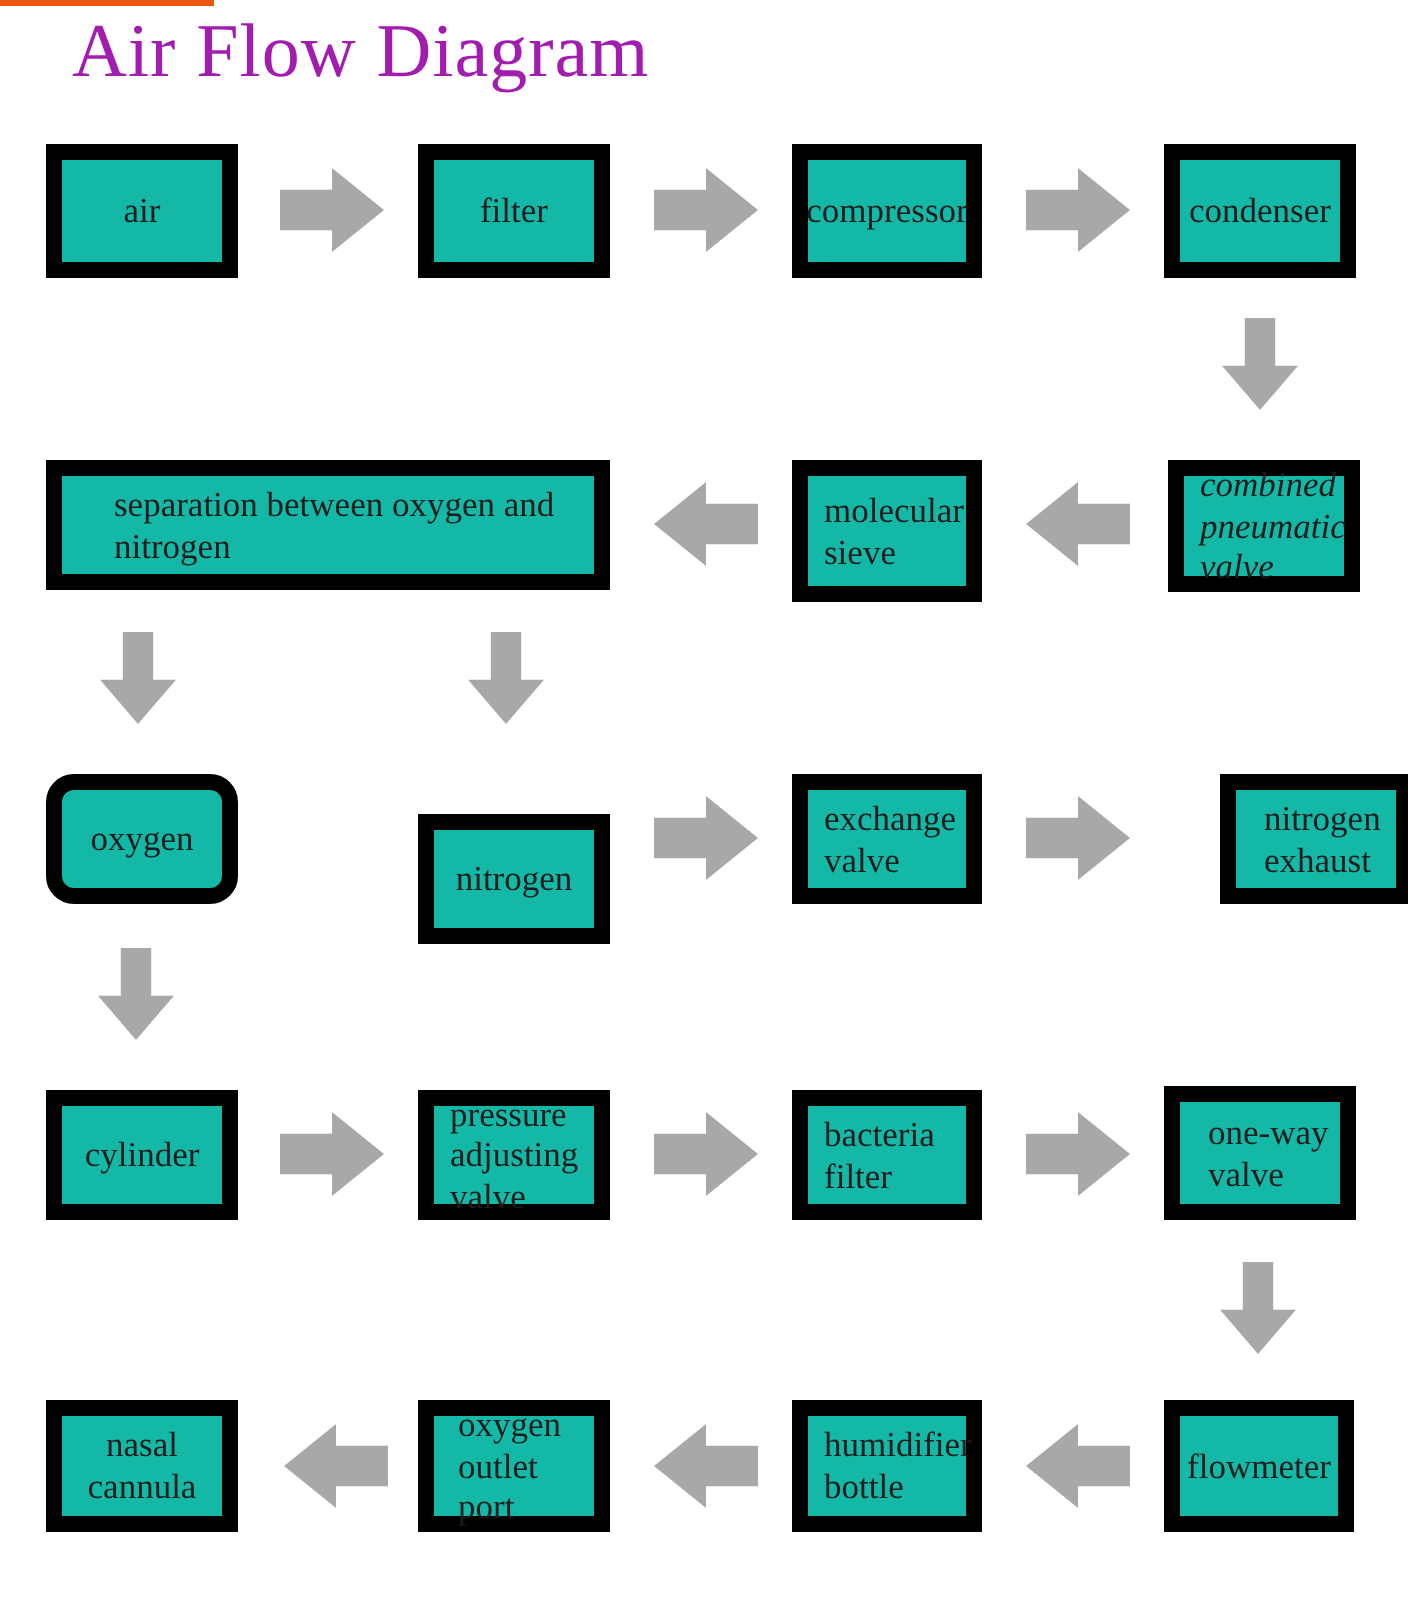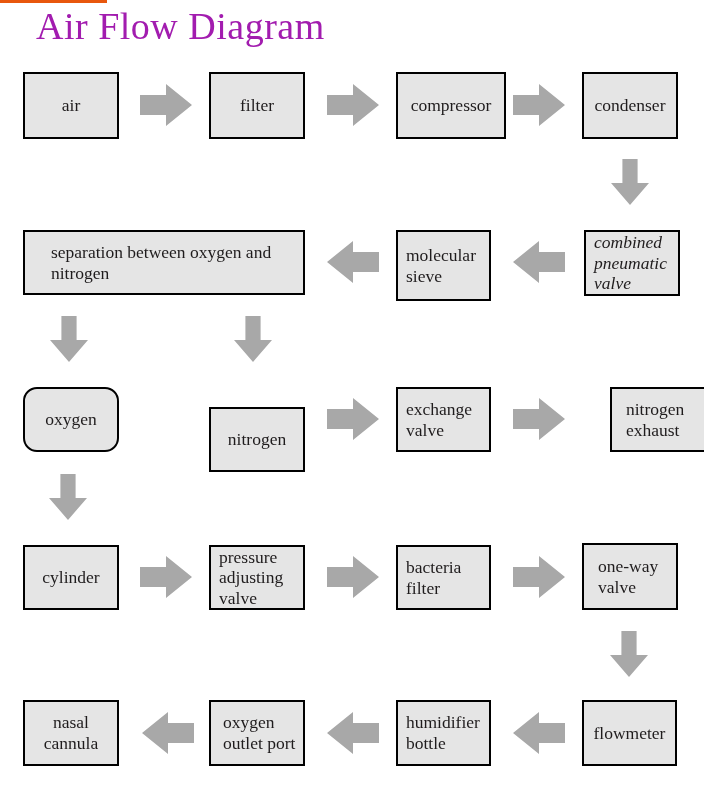--- a/index.html
+++ b/index.html
@@ -23,22 +23,22 @@
     left: 36px; top: 4px;
     margin: 0;
     font-size: 38px;
     font-weight: normal;
     letter-spacing: 0.5px;
     color: #a21caf;
   }
   .node {
     position: absolute;
     box-sizing: border-box;
-    border: 2px solid #000000;
-    background: #e5e5e5;
+    border: 8px solid #000000;
+    background: #14b8a6;
     display: flex;
     align-items: center;
     font-size: 17.5px;
     line-height: 1.18;
     color: #1f1c1d;
   }
   .node.center {
     justify-content: center;
     text-align: center;
     padding: 0 2px;
@@ -70,21 +70,21 @@
 
 <div class="canvas">
 
   <div class="accent-bar"></div>
   <h1 class="title">Air Flow Diagram</h1>
 
   <div class="node center" style="left:23px; top:72px; width:96px; height:67px;">air</div>
   <div class="arrow right" style="left:140px; top:84px;"></div>
   <div class="node center" style="left:209px; top:72px; width:96px; height:67px;">filter</div>
   <div class="arrow right" style="left:327px; top:84px;"></div>
-  <div class="node center" style="left:396px; top:72px; width:110px; height:67px;">compressor</div>
+  <div class="node center" style="left:396px; top:72px; width:95px; height:67px;">compressor</div>
   <div class="arrow right" style="left:513px; top:84px;"></div>
   <div class="node center" style="left:582px; top:72px; width:96px; height:67px;">condenser</div>
 
   <div class="arrow down" style="left:611px; top:159px;"></div>
 
   <div class="node left" style="left:23px; top:230px; width:282px; height:65px; padding-left:26px;">separation between oxygen and nitrogen</div>
   <div class="arrow left" style="left:327px; top:241px;"></div>
   <div class="node left" style="left:396px; top:230px; width:95px; height:71px;">molecular sieve</div>
   <div class="arrow left" style="left:513px; top:241px;"></div>
   <div class="node left" style="left:584px; top:230px; width:96px; height:66px;font-style:italic;">combined pneumatic valve</div>

